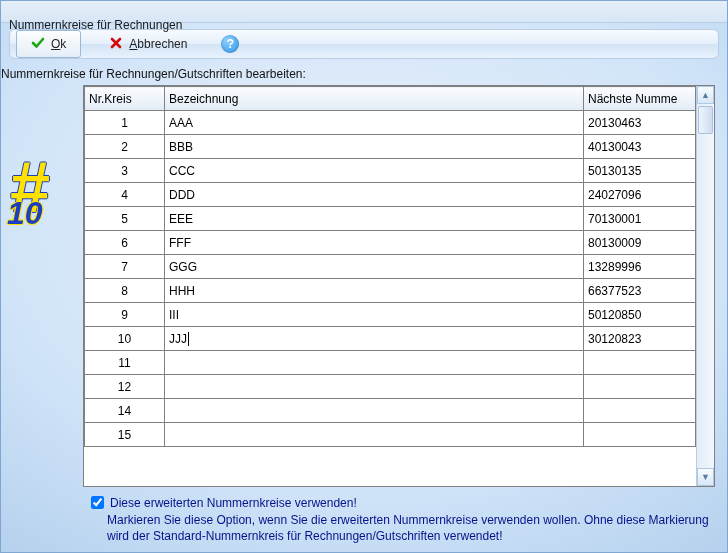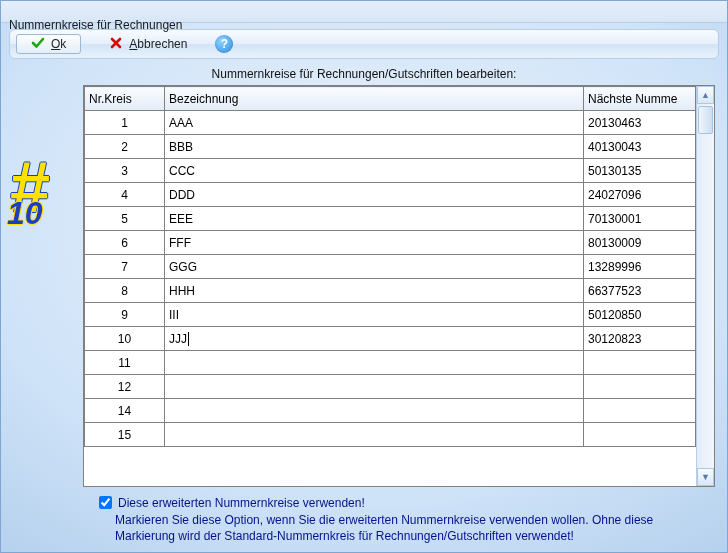--- a/index.html
+++ b/index.html
@@ -29,46 +29,46 @@
     height: 30px;
     background: linear-gradient(to bottom, #f7fbff 0%, #e6f0fb 48%, #d3e4f6 52%, #e8f2fc 100%);
     border: 1px solid #b8cee6;
     border-radius: 6px;
     display: flex;
     align-items: center;
     padding: 0 6px;
   }
   .tb-btn {
     display: inline-flex; align-items: center;
-    height: 20px; padding: 0 14px;
+    height: 28px; padding: 0 14px;
     border: 1px solid #9cb9d8;
     border-radius: 3px;
     margin-right: 22px;
     background: linear-gradient(to bottom, #fdfefe, #e4edf7);
     cursor: default;
     color: #222;
   }
   .tb-btn .ico { margin-right: 6px; }
   .tb-plain {
     display: inline-flex; align-items: center;
     height: 24px; padding: 0 6px;
-    margin-right: 22px;
+    margin-right: 28px;
     cursor: default; color: #222;
   }
   .tb-plain .ico { margin-right: 6px; }
   .tb-help {
     width: 18px; height: 18px; border-radius: 50%;
     background: radial-gradient(circle at 35% 30%, #8fd2ff, #2c90e4);
     color: #fff; display: inline-flex; align-items: center; justify-content: center;
     font-weight: bold; font-size: 12px;
     box-shadow: inset 0 0 2px rgba(0,0,0,.3);
   }
   .u { text-decoration: underline; }
   .subtitle {
-    text-align: center;
+    text-align: left;
     padding: 6px 0 4px 0;
     color: #111;
   }
   .content {
     position: relative;
     margin: 0 12px;
     height: 432px;
   }
   .side-icon {
     position: absolute;
@@ -144,21 +144,21 @@
   }
   .vs-track { flex: 1; position: relative; }
   .vs-thumb {
     position: absolute; left: 1px; right: 1px; top: 2px; height: 28px;
     background: linear-gradient(to right, #eef5fd, #cdddf1);
     border: 1px solid #a8c2dd;
     border-radius: 2px;
   }
   .footer {
     position: absolute;
-    left: 16px; right: 12px; bottom: 8px;
+    left: 8px; right: 12px; bottom: 8px;
   }
   .chk-row {
     display: flex; align-items: center;
     margin: 4px 0 2px 82px;
     color: #05138a;
   }
   .chk-row input { margin: 0 6px 0 0; }
   .hint {
     margin: 2px 0 0 98px;
     color: #05138a;

